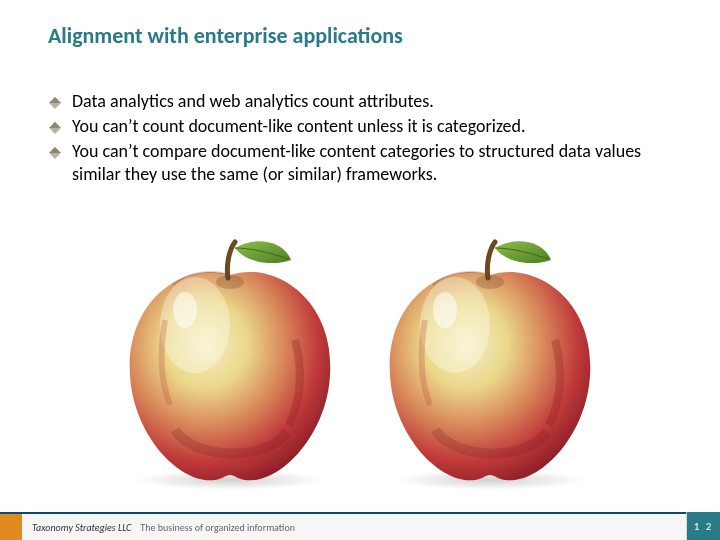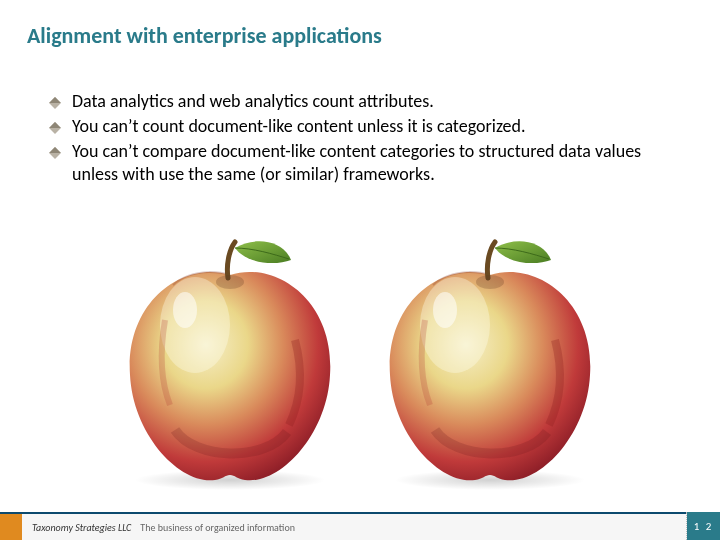--- a/index.html
+++ b/index.html
@@ -1,18 +1,18 @@
 <!DOCTYPE html>
 <html><head>
 <meta charset="utf-8">
 <style>
   * { margin: 0; padding: 0; box-sizing: border-box; }
   html, body { width: 720px; height: 540px; font-family: Calibri, Arial, sans-serif; background: #fff; overflow: hidden; }
   .slide { position: relative; width: 720px; height: 540px; }
-  .title { position: absolute; top: 22px; left: 27px; font-size: 22px; font-weight: 700; color: #2a7b8a; }
+  .title { position: absolute; top: 22px; left: 48px; font-size: 22px; font-weight: 700; color: #2a7b8a; }
   .bullets { position: absolute; top: 90px; left: 46px; width: 630px; }
   .bullet { display: flex; align-items: flex-start; margin-bottom: 2px; }
   .diamond { flex: 0 0 auto; width: 18px; height: 18px; margin-top: 4px; margin-right: 8px; display: flex; align-items: center; justify-content: center; }
   .diamond svg { display: block; }
   .btext { font-size: 18px; color: #000; line-height: 1.28; }
   .apples { position: absolute; top: 230px; left: 0; width: 720px; height: 270px; display: flex; justify-content: center; gap: 10px; }
   .apple-wrap { width: 250px; height: 260px; position: relative; }
   .footer { position: absolute; bottom: 0; left: 0; width: 720px; height: 28px; background: #f6f6f6; display: flex; align-items: center; border-top: 2px solid #0c4a6e; }
   .footer-accent { width: 22px; height: 100%; background: #e08a1f; }
   .footer-text { margin-left: 10px; font-size: 10px; color: #555; white-space: nowrap; }
@@ -54,21 +54,21 @@
     </div>
     <div class="bullet">
       <span class="diamond">
         <svg width="14" height="14" viewBox="0 0 14 14">
             <g transform="translate(7,7) rotate(45)">
               <rect x="-4.2" y="-4.2" width="8.4" height="8.4" fill="#b9b2a5"></rect>
               <polygon points="-4.2,-4.2 4.2,-4.2 -4.2,4.2" fill="#8e8676"></polygon>
             </g>
           </svg>
       </span>
-      <span class="btext">You can’t compare document-like content categories to structured data values unless with use the same (or similar) frameworks.</span>
+      <span class="btext">You can’t compare document-like content categories to structured data values similar they use the same (or similar) frameworks.</span>
     </div>
   </div>
 
   <div class="apples">
     <div class="apple-wrap">
       <svg viewBox="0 0 250 260" width="250" height="260">
         <defs>
           <radialGradient id="ag1" cx="38%" cy="35%" r="70%">
             <stop offset="0%" stop-color="#f6efc9"></stop>
             <stop offset="30%" stop-color="#ead789"></stop>

